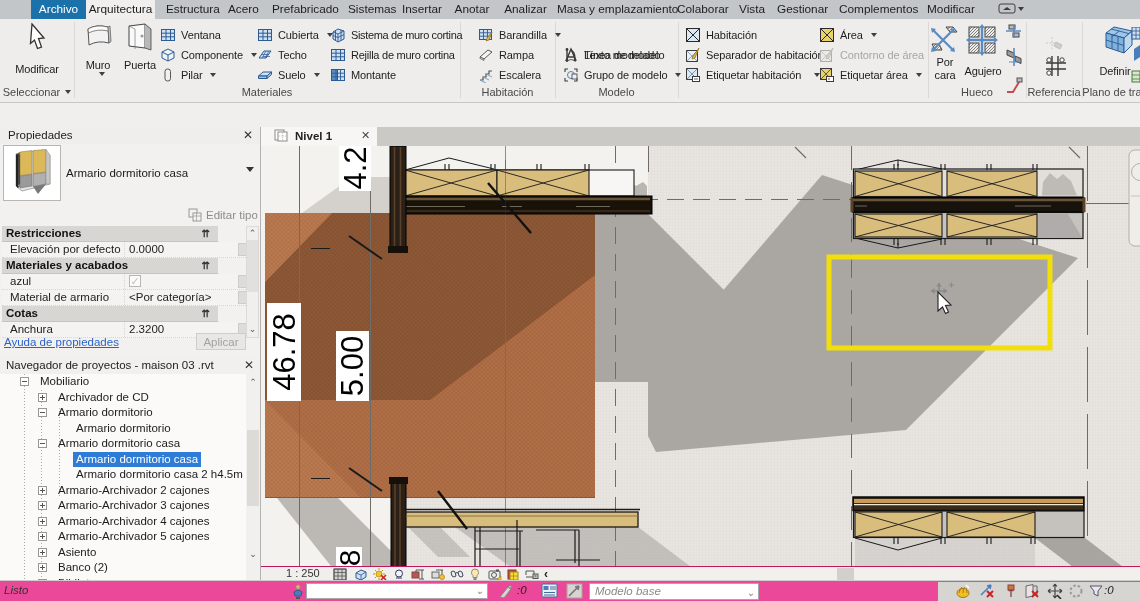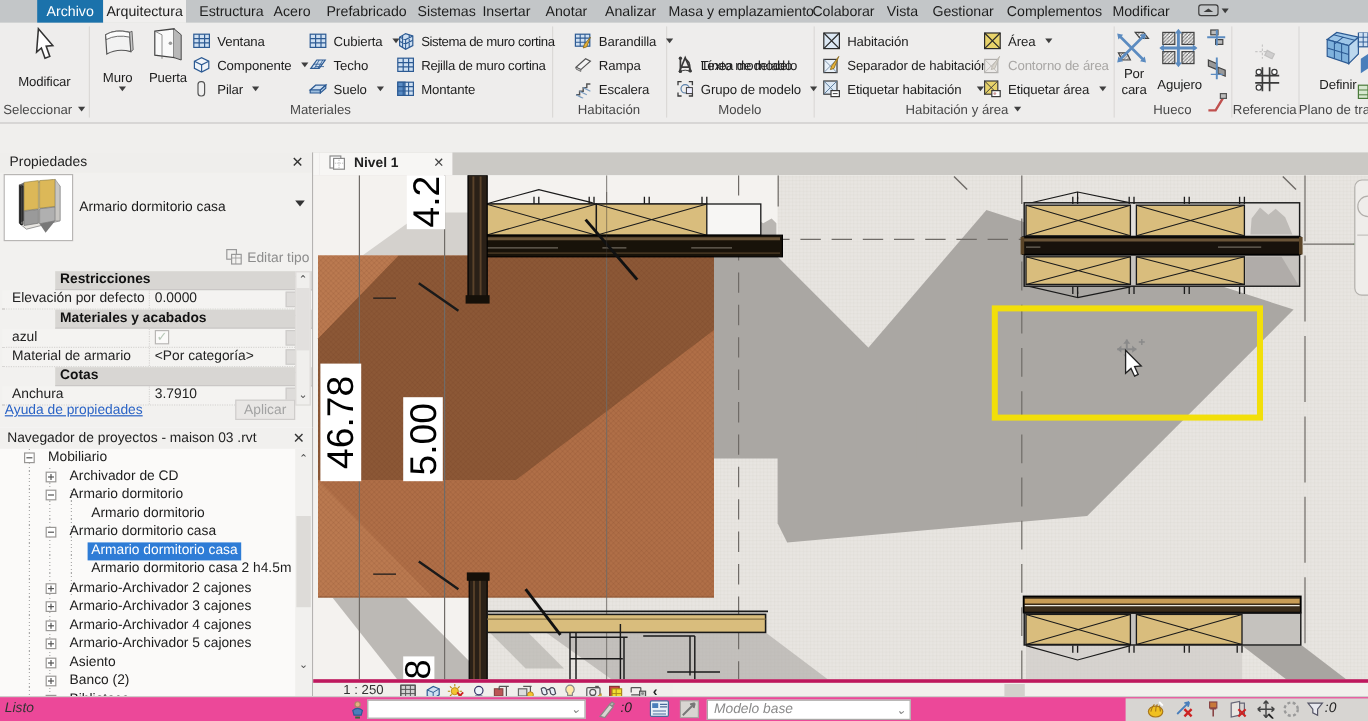--- a/index.html
+++ b/index.html
@@ -8,24 +8,24 @@
 #ribbon{position:absolute;left:0;top:19px;width:1140px;height:84px;background:#eeedec;border-bottom:1px solid #c9c7c5;}
 .plbl{position:absolute;top:65px;height:16px;font-size:11px;color:#484848;line-height:16px;text-align:center;}
 .psep{position:absolute;top:3px;height:76px;width:1px;background:#dbd9d7;}
 .rrow{position:absolute;height:20px;line-height:20px;font-size:11px;letter-spacing:-0.1px;color:#1d1d1d;white-space:nowrap;}
 .darr{display:inline-block;width:0;height:0;border-left:3.5px solid transparent;border-right:3.5px solid transparent;border-top:4px solid #3f3f3f;vertical-align:2px;margin-left:5px;}
 svg.ric{vertical-align:-4px;margin-right:5px;}
 #props{position:absolute;left:0;top:127px;width:261px;height:229px;background:#f2f1ef;border-right:1px solid #b5b3b1;overflow:hidden;}
 #navg{position:absolute;left:0;top:356px;width:261px;height:224px;background:#fbfaf9;border-right:1px solid #b5b3b1;overflow:hidden;}
 #viewtabs{position:absolute;left:261px;top:127px;width:879px;height:19px;background:#cbc9c5;}
 #canvas{position:absolute;left:261px;top:146px;}
-#vcbar{position:absolute;left:261px;top:566px;width:879px;height:14px;background:#f1efec;border-top:3px solid #be185d;font-size:11px;color:#333;}
+#vcbar{position:absolute;left:261px;top:566px;width:879px;height:14px;background:#f1efec;border-top:1px solid #be185d;font-size:11px;color:#333;}
 #status{position:absolute;left:0;top:580px;width:1140px;height:21px;background:#ec4899;border-top:1px solid #cfcdcb;font-size:11.5px;color:#333;font-style:italic;}
 .prow{position:absolute;left:2px;width:244px;height:15.7px;font-size:11.5px;line-height:15.7px;color:#222;background:#f4f3f1;border-bottom:1px dotted #d8d6d4;}
-.phdr{position:absolute;left:2px;width:216px;height:15.7px;font-size:11.5px;line-height:15.7px;color:#111;font-weight:bold;background:#d8d6d3;padding-left:4px;border-bottom:1px solid #c6c4c2;margin-left:44px;}
+.phdr{position:absolute;left:2px;width:216px;height:15.7px;font-size:11.5px;line-height:15.7px;color:#111;font-weight:bold;background:#d8d6d3;padding-left:4px;border-bottom:1px solid #c6c4c2;}
 .chev{position:absolute;right:8px;top:0px;font-weight:bold;color:#333;font-size:10px;}
 .pname{position:absolute;left:8px;top:0;white-space:nowrap;}
 .pval{position:absolute;left:122px;top:0;border-left:1px dotted #d8d6d4;padding-left:4px;width:111px;height:100%;white-space:nowrap;}
 .vbtn{position:absolute;left:236px;top:1px;width:9px;height:13px;background:#dedcda;border:1px solid #cecccA;}
 .trow{position:absolute;left:0;width:245px;height:15.5px;font-size:11.5px;line-height:15.5px;color:#1c1c1c;white-space:nowrap;}
 .tbox{position:absolute;top:3px;width:9px;height:9px;border:1px solid #999795;background:#fff;}
 .tbox:before{content:"";position:absolute;left:1px;top:3px;width:5px;height:1px;background:#555;}
 .tbox.plus:after{content:"";position:absolute;left:3px;top:1px;width:1px;height:5px;background:#555;}
 .vcic{position:absolute;top:1px;}
 </style></head>
@@ -58,21 +58,20 @@
 <div class="psep" style="left:460px;"></div>
 <div class="psep" style="left:555px;"></div>
 <div class="psep" style="left:678px;"></div>
 <div class="psep" style="left:928px;"></div>
 <div class="psep" style="left:1026px;"></div>
 <div class="psep" style="left:1082px;"></div>
 <div class="plbl" style="left:0;width:74px;">Seleccionar <span class="darr" style="margin-left:2px"></span></div>
 <div class="plbl" style="left:74px;width:386px;">Materiales</div>
 <div class="plbl" style="left:460px;width:95px;">Habitación</div>
 <div class="plbl" style="left:555px;width:123px;">Modelo</div>
-<div class="plbl" style="left:678px;width:250px;">Habitación y área <span class="darr" style="margin-left:2px"></span></div>
 <div class="plbl" style="left:928px;width:98px;">Hueco</div>
 <div class="plbl" style="left:1026px;width:56px;">Referencia</div>
 <div class="plbl" style="left:1082px;width:60px;">Plano de tra</div>
 <svg style="position:absolute;left:26px;top:3px;" width="24" height="30" viewBox="0 0 24 30">
       <path d="M6 2 L18 16 L12.5 16.5 L15.5 25 L11.5 26.5 L8.5 18 L4.5 21.5 Z" fill="#fff" stroke="#333" stroke-width="1.3"></path>
     </svg>
 <div class="rrow" style="left:0px;top:40px;width:74px;text-align:center;">Modificar</div>
 <svg style="position:absolute;left:84px;top:4px;" width="30" height="28" viewBox="0 0 30 28">
       <path d="M4 6 Q12 1 24 4 L25 20 Q14 17 5 22 Z" fill="#f2f2f2" stroke="#555"></path>
       <path d="M4 6 Q12 1 24 4 L24.5 8 Q13 5.5 4.5 10 Z" fill="#fcfcfc" stroke="#555" stroke-width=".7"></path>
@@ -288,21 +287,21 @@
       <span class="vbtn"></span>
     </div>
 <div class="prow" style="top:163px;">
       <span class="pname">Material de armario</span>
       <span class="pval">&lt;Por categoría&gt;</span>
       <span class="vbtn"></span>
     </div>
 <div class="phdr" style="top:179px;">Cotas<span class="chev">⇈</span></div>
 <div class="prow" style="top:195px;">
       <span class="pname">Anchura</span>
-      <span class="pval">3.7910</span>
+      <span class="pval">2.3200</span>
       <span class="vbtn"></span>
     </div>
 <div style="position:absolute;left:246px;top:99px;width:13px;height:112px;background:#f0efed;border:1px solid #dcdad8;"></div>
 <div style="position:absolute;left:247px;top:100px;width:11px;height:13px;font-size:9px;color:#555;text-align:center;line-height:13px;">⌃</div>
 <div style="position:absolute;left:247px;top:113px;width:11px;height:52px;background:#e2e0de;"></div>
 <div style="position:absolute;left:247px;top:196px;width:11px;height:13px;font-size:9px;color:#555;text-align:center;line-height:13px;">⌄</div>
 <div style="position:absolute;left:4px;top:209px;font-size:11.5px;color:#2a63c5;text-decoration:underline;">Ayuda de propiedades</div>
 <div style="position:absolute;left:196px;top:206px;width:50px;height:17px;background:#e9e7e5;border:1px solid #cfcdcb;font-size:11.5px;color:#a2a2a2;text-align:center;line-height:16px;">Aplicar</div>
 </div>
 <div id="navg">

